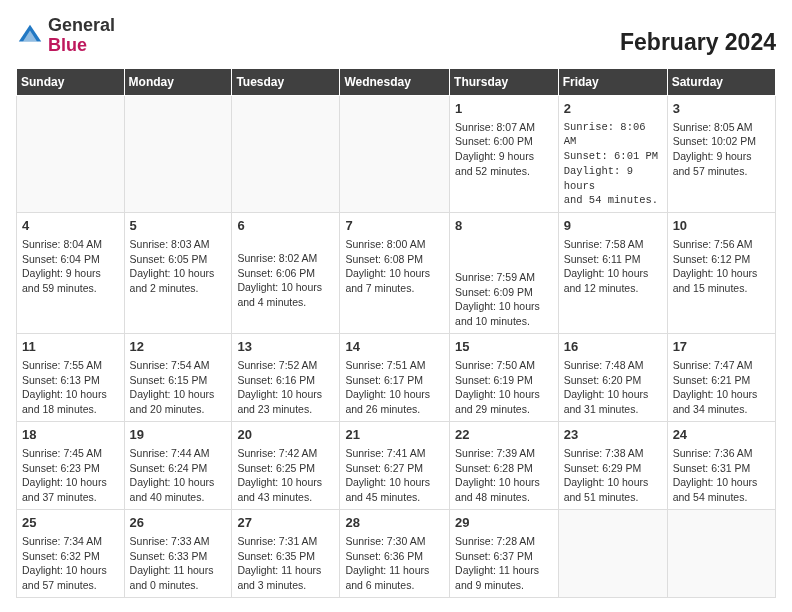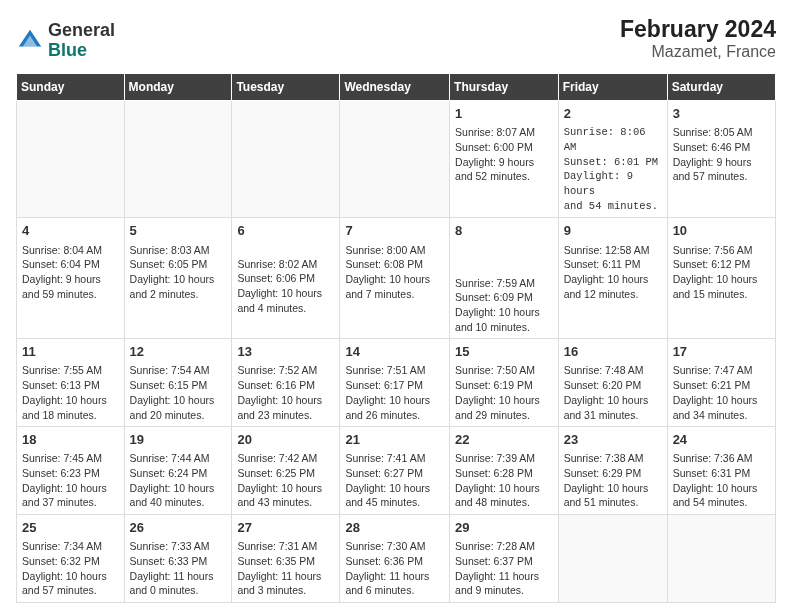--- a/index.html
+++ b/index.html
@@ -22,21 +22,21 @@
       gap: 4px;
     }
     .logo-text {
       display: flex;
       flex-direction: column;
       font-size: 18px;
       font-weight: bold;
       line-height: 1.1;
     }
     .logo-general { color: #333; }
-    .logo-blue { color: #0f766e; }
+    .logo-blue { color: #be185d; }
     .logo-icon {
       width: 28px;
       height: 28px;
     }
     .title-block {
       text-align: right;
     }
     .title-block h1 {
       font-size: 23px;
       font-weight: bold;
@@ -93,21 +93,20 @@
       <polygon points="20,4 36,28 4,28" fill="#2178c4"></polygon>
       <polygon points="20,12 30,28 10,28" fill="#fff" opacity="0.5"></polygon>
     </svg>
     <div class="logo-text">
       <span class="logo-general">General</span>
       <span class="logo-blue">Blue</span>
     </div>
   </div>
   <div class="title-block">
     <h1>February 2024</h1>
-    <h2>Mazamet, France</h2>
   </div>
 </div>
 
 <table>
   <thead>
     <tr>
     <th>Sunday</th>
         <th>Monday</th>
         <th>Tuesday</th>
         <th>Wednesday</th>
@@ -132,21 +131,21 @@
         <td>
           <div class="day-num">2</div>
           <div class="day-info" style="white-space: pre-line; font-family: Liberation Mono, monospace;">Sunrise: 8:06 AM
 Sunset: 6:01 PM
 Daylight: 9 hours
 and 54 minutes.</div>
         </td>
         <td>
           <div class="day-num">3</div>
           <div class="day-info" style="white-space: pre-line;">Sunrise: 8:05 AM
-Sunset: 6:46 PM
+Sunset: 10:02 PM
 Daylight: 9 hours
 and 57 minutes.</div>
         </td>
       </tr>
       <tr>
         <td>
           <div class="day-num">4</div>
           <div class="day-info" style="white-space: pre-line;">Sunrise: 8:04 AM
 Sunset: 6:04 PM
 Daylight: 9 hours
@@ -175,21 +174,21 @@
         </td>
         <td>
           <div class="day-num">8</div>
           <div class="day-info" style="white-space: pre-line; margin-top: 35px;">Sunrise: 7:59 AM
 Sunset: 6:09 PM
 Daylight: 10 hours
 and 10 minutes.</div>
         </td>
         <td>
           <div class="day-num">9</div>
-          <div class="day-info" style="white-space: pre-line;">Sunrise: 12:58 AM
+          <div class="day-info" style="white-space: pre-line;">Sunrise: 7:58 AM
 Sunset: 6:11 PM
 Daylight: 10 hours
 and 12 minutes.</div>
         </td>
         <td>
           <div class="day-num">10</div>
           <div class="day-info" style="white-space: pre-line;">Sunrise: 7:56 AM
 Sunset: 6:12 PM
 Daylight: 10 hours
 and 15 minutes.</div>

